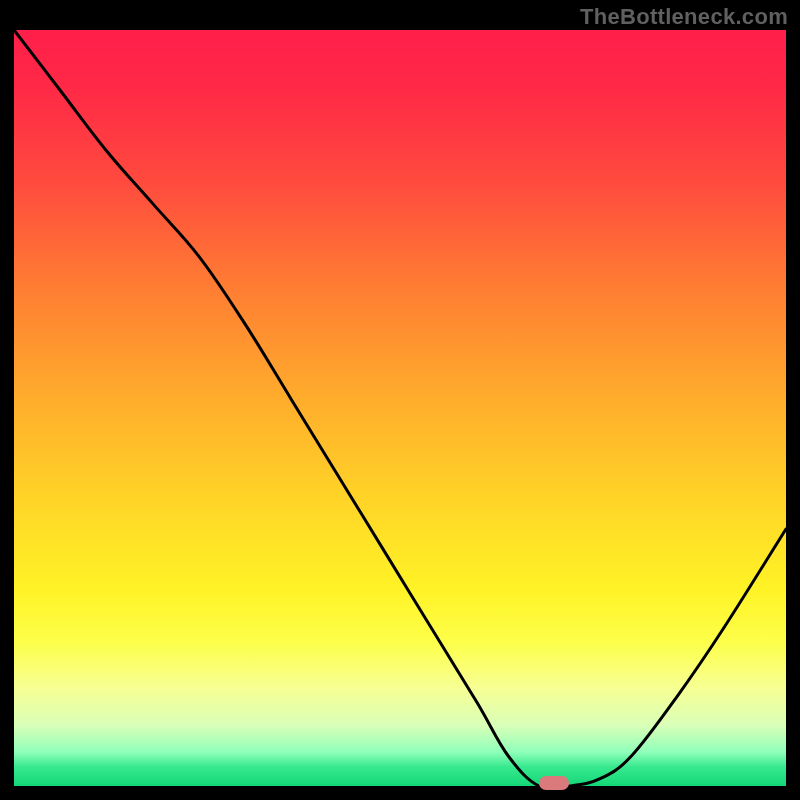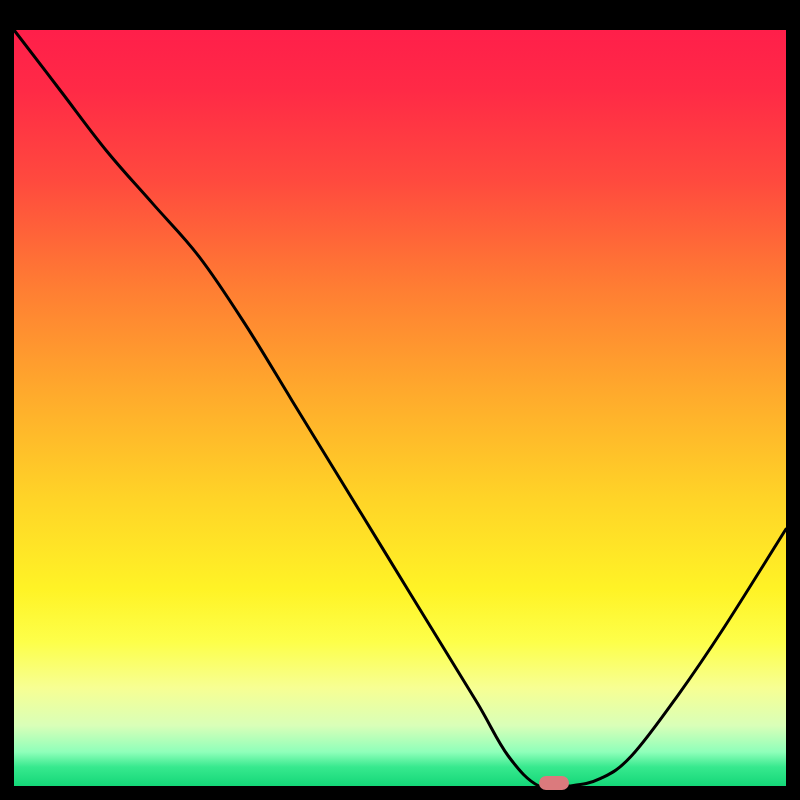--- a/index.html
+++ b/index.html
@@ -65,20 +65,21 @@
     border-radius: 7px;
     background: #db7a7d;
     transform: translate(-50%, -50%);
   }
 </style>
 </head>
 <body>
 
 <div class="frame">
 
+  <div class="watermark">TheBottleneck.com</div>
 
   <div class="plot-area">
 
     <svg class="curve" viewBox="0 0 772 756" preserveAspectRatio="none">
       <path id="curve-path" d="M 0 0 C 8.3376 10.886400000000004, 29.6448 38.707200000000014, 46.32 60.48000000000002 C 62.9952 82.25280000000002, 75.9648 100.54800000000004, 92.64 120.96000000000004 C 109.3152 141.37200000000004, 122.2848 154.8288, 138.96 173.88 C 155.6352 192.9312, 168.6048 205.02720000000005, 185.28 226.80000000000007 C 201.9552 248.5728000000001, 214.9248 268.98480000000006, 231.6 294.84000000000003 C 248.27519999999998 320.6952, 261.2448 343.224, 277.92 370.44 C 294.59520000000003 397.656, 307.5648 418.824, 324.24 446.04 C 340.9152 473.25600000000003, 353.8848 494.424, 370.56 521.64 C 387.2352 548.856, 400.20480000000003 570.024, 416.88000000000005 597.24 C 433.55520000000007 624.456, 449.304 649.7064, 463.2 672.84 C 477.096 695.9736, 482.9632 710.7912, 494.08 725.76 C 505.1968 740.7288, 513.8432 750.5568, 524.96 756 C 536.0768 761.4432, 544.7232 757.3608, 555.84 756 C 566.9568 754.6392, 575.6032 753.8832000000001, 586.72 748.44 C 597.8368 742.9968, 603.7040000000001 740.7288, 617.6 725.76 C 631.496 710.7912, 647.2447999999999 688.4136, 663.92 665.28 C 680.5952 642.1464, 690.7856 627.1776, 710.24 597.24 C 729.6944 567.3024, 760.8832 516.6504, 772 498.96" fill="none" stroke="#000" stroke-width="3" stroke-linecap="round" stroke-linejoin="round"></path>
     </svg>
 
     <div class="marker" id="marker" style="left: 540.4px; top: 753px;"></div>
   </div>
 

